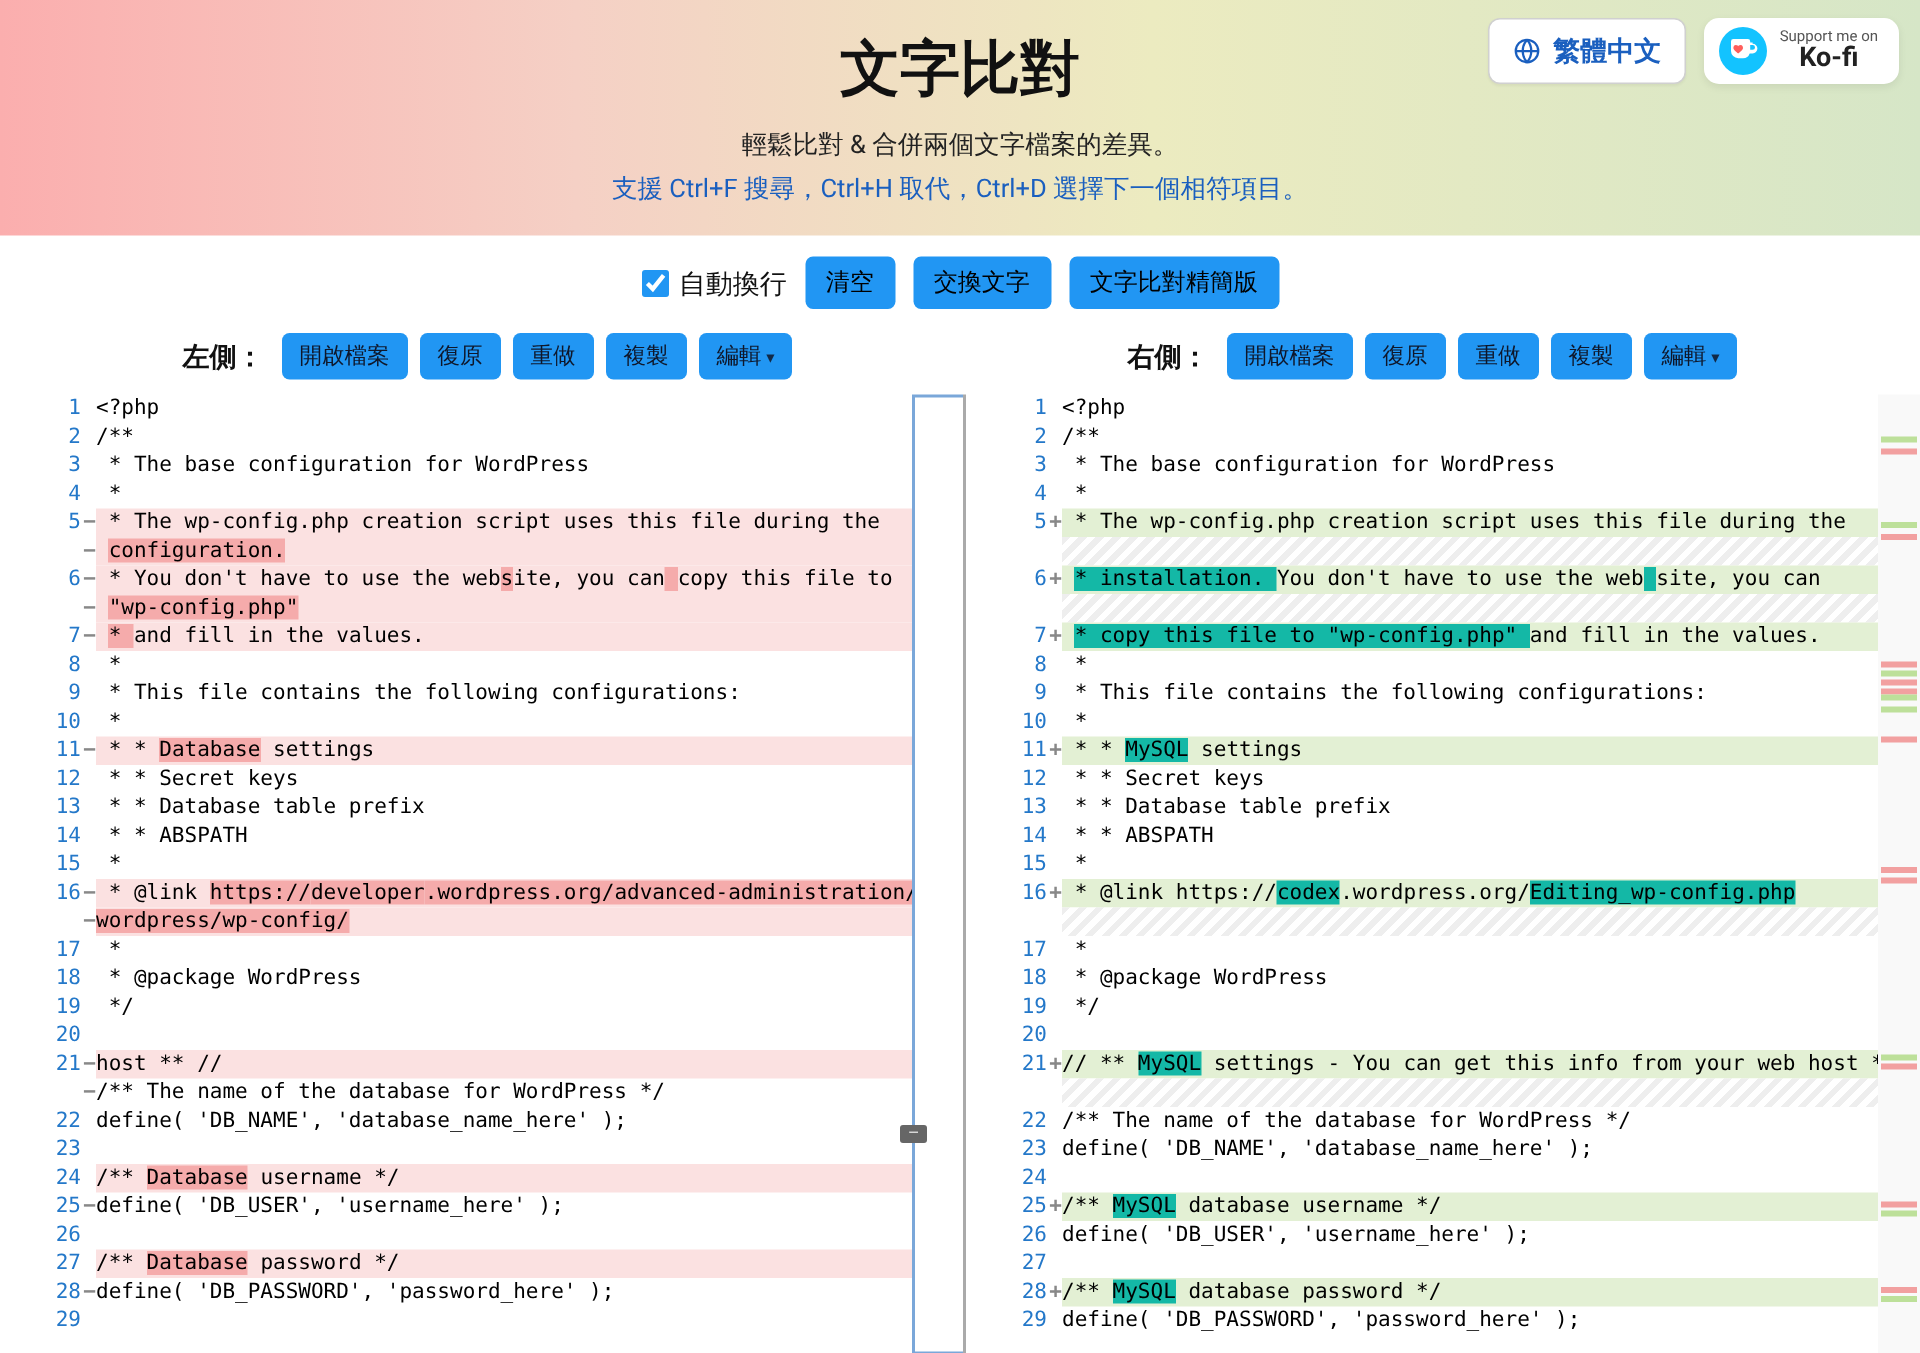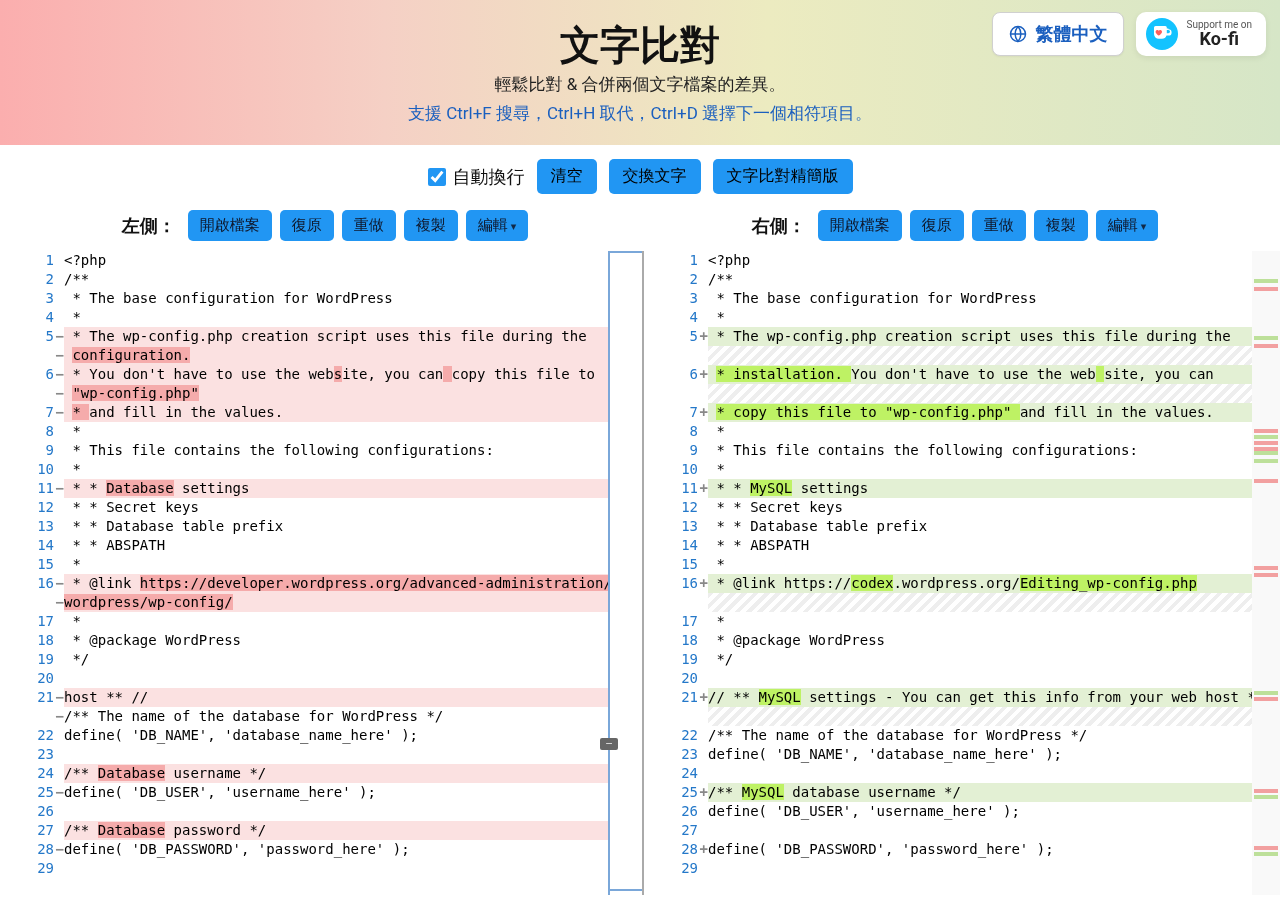--- a/index.html
+++ b/index.html
@@ -1,19 +1,19 @@
 <!DOCTYPE html>
 <html><head>
 <meta charset="utf-8">
 <style>
 *{box-sizing:border-box;margin:0;padding:0}
 body{font-family:-apple-system,BlinkMacSystemFont,"Segoe UI",Roboto,"Helvetica Neue",Arial,sans-serif;background:#fff;width:1280px;height:902px;overflow:hidden}
 .header{background:linear-gradient(90deg,#fbaeae 0%,#f5d0c5 30%,#ecebc0 60%,#d6e6c7 100%);padding:18px 20px 20px;position:relative;text-align:center}
 .title{font-size:40px;font-weight:700;color:#111}
-.subtitle{font-size:17px;color:#222;}
+.subtitle{font-size:17px;color:#222;margin-top:12px}
 .hint{font-size:17px;color:#1a5fbf;margin-top:6px}
 .topright{position:absolute;top:12px;right:14px;display:flex;gap:12px}
 .lang-btn{background:#fff;border:1px solid #d0d0d0;border-radius:8px;padding:8px 16px;display:flex;align-items:center;gap:8px;font-size:18px;font-weight:600;color:#1a5fbf;cursor:pointer;box-shadow:0 1px 2px rgba(0,0,0,.05)}
 .globe{width:18px;height:18px}
 .kofi{background:#fff;border-radius:10px;padding:6px 14px 6px 10px;display:flex;align-items:center;gap:8px;box-shadow:0 2px 6px rgba(0,0,0,.08);cursor:pointer}
 .kofi-icon{width:32px;height:32px;border-radius:50%;background:#13c3ff;display:flex;align-items:center;justify-content:center;color:#fff;font-size:15px}
 .kofi-text{display:flex;flex-direction:column;line-height:1}
 .kofi-small{font-size:10px;color:#555}
 .kofi-big{font-size:18px;font-weight:700;color:#222}
 .toolbar{display:flex;justify-content:center;align-items:center;gap:12px;padding:14px 0 8px}
@@ -30,21 +30,21 @@
 .gutter{position:absolute;left:0;top:0;bottom:0;width:60px;text-align:right;padding-right:6px}
 .code{position:absolute;left:64px;right:0;top:0}
 .line{height:19px;font:14px/19px "SF Mono",Menlo,Consolas,monospace;white-space:pre;position:relative}
 .ln{color:#2478c9;font:14px/19px "SF Mono",Menlo,Consolas,monospace;height:19px}
 .ln.mk::after{position:absolute;right:-10px;font-weight:700}
 .ln.del::after{content:"−";color:#888}
 .ln.add::after{content:"+";color:#888}
 .bg-ldiff{background:#fbe1e1}
 .bg-rdiff{background:#e3f0d4}
 .hl-del{background:#f5abab}
-.hl-add{background:#bef264}
+.hl-add{background:#14b8a6}
 .hatch{background:repeating-linear-gradient(135deg,#eee 0,#eee 4px,#fff 4px,#fff 8px)}
 .center{width:36px;position:relative;border-left:2px solid #7aa7d9;border-right:2px solid #aaa}
 .center::before{content:"";position:absolute;left:0;right:0;top:0;height:636px;border:2px solid #7aa7d9;border-left:none;border-right:none;pointer-events:none}
 .merge-btn{position:absolute;left:-10px;width:18px;height:12px;background:#666;color:#fff;font-size:9px;line-height:12px;text-align:center;border-radius:2px}
 .mini{position:absolute;right:0;top:0;width:28px;height:644px;background:#f9f9f9}
 .mini-mark{position:absolute;left:2px;right:2px;height:4px}
 .mini-del{background:#f2a0a0}
 .mini-add{background:#bde09a}
 .underline{}
 </style>
@@ -243,20 +243,21 @@
         <div class="line "> */</div>
         <div class="line "></div>
         <div class="line bg-rdiff">// ** <span class="hl-add">MySQL</span> settings - You can get this info from your web host ** //</div>
         <div class="line hatch"></div>
         <div class="line ">/** The name of the database for WordPress */</div>
         <div class="line ">define( 'DB_NAME', 'database_name_here' );</div>
         <div class="line "></div>
         <div class="line bg-rdiff">/** <span class="hl-add">MySQL</span> database username */</div>
         <div class="line ">define( 'DB_USER', 'username_here' );</div>
         <div class="line "></div>
+        <div class="line bg-rdiff">/** <span class="hl-add">MySQL</span> database password */</div>
         <div class="line ">define( 'DB_PASSWORD', 'password_here' );</div>
       </div>
   </div>
   <div class="mini" id="mini">
       <div class="mini-mark mini-add" style="top:28px"></div>
       <div class="mini-mark mini-del" style="top:36px"></div>
       <div class="mini-mark mini-add" style="top:85px"></div>
       <div class="mini-mark mini-del" style="top:93px"></div>
       <div class="mini-mark mini-del" style="top:178px"></div>
       <div class="mini-mark mini-add" style="top:184px"></div>

